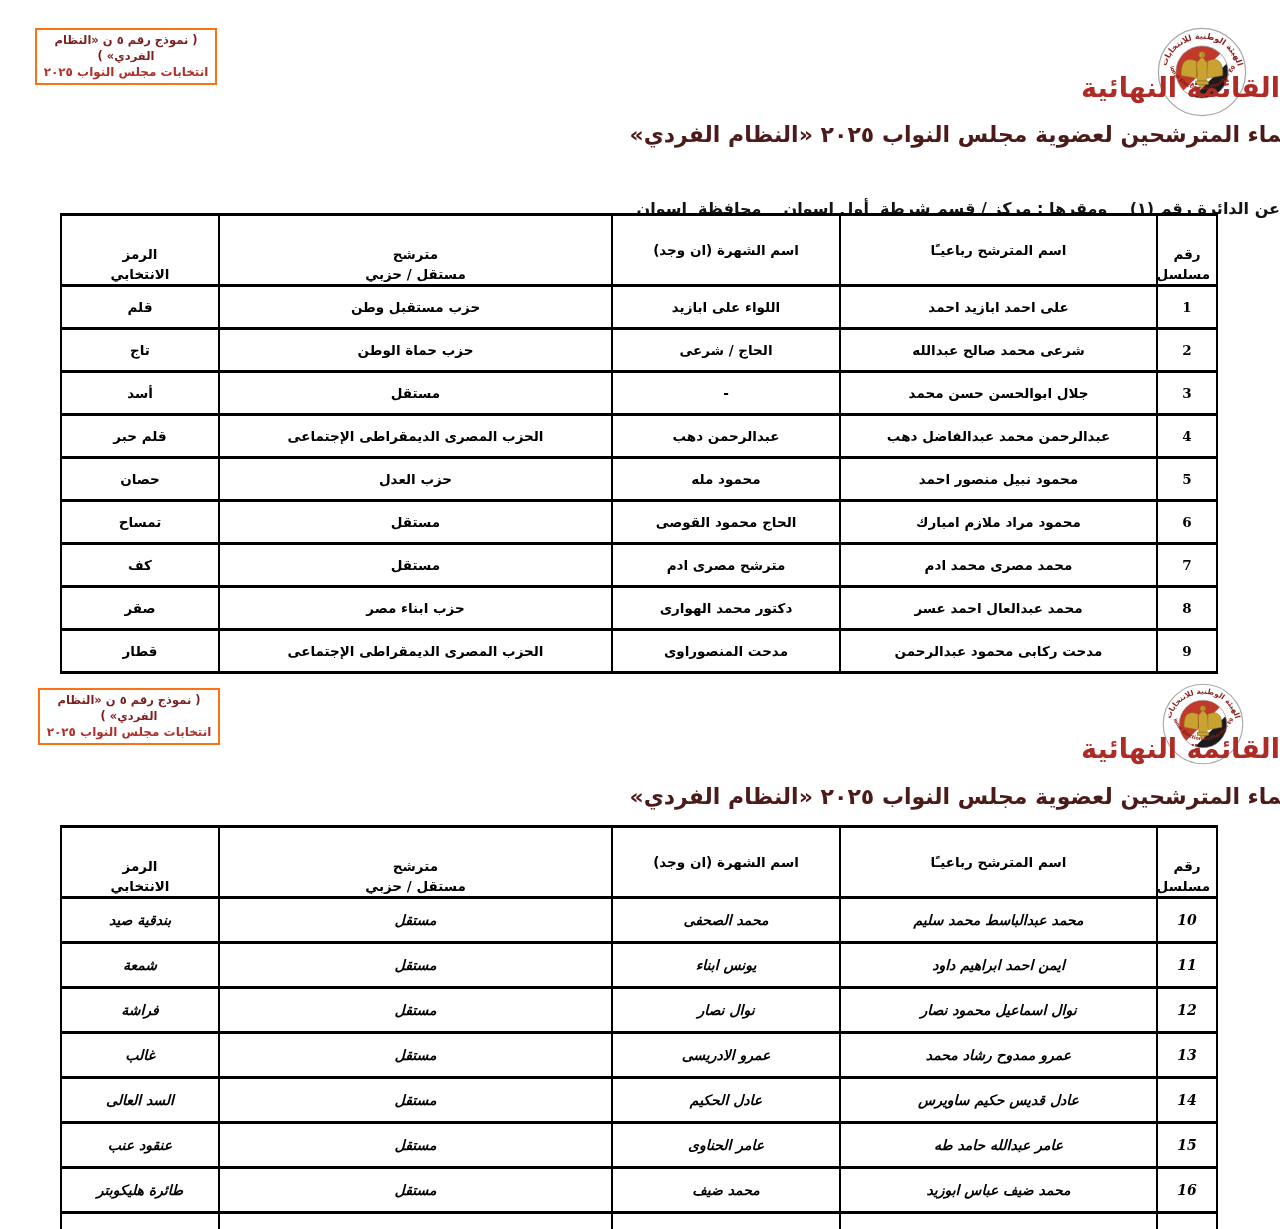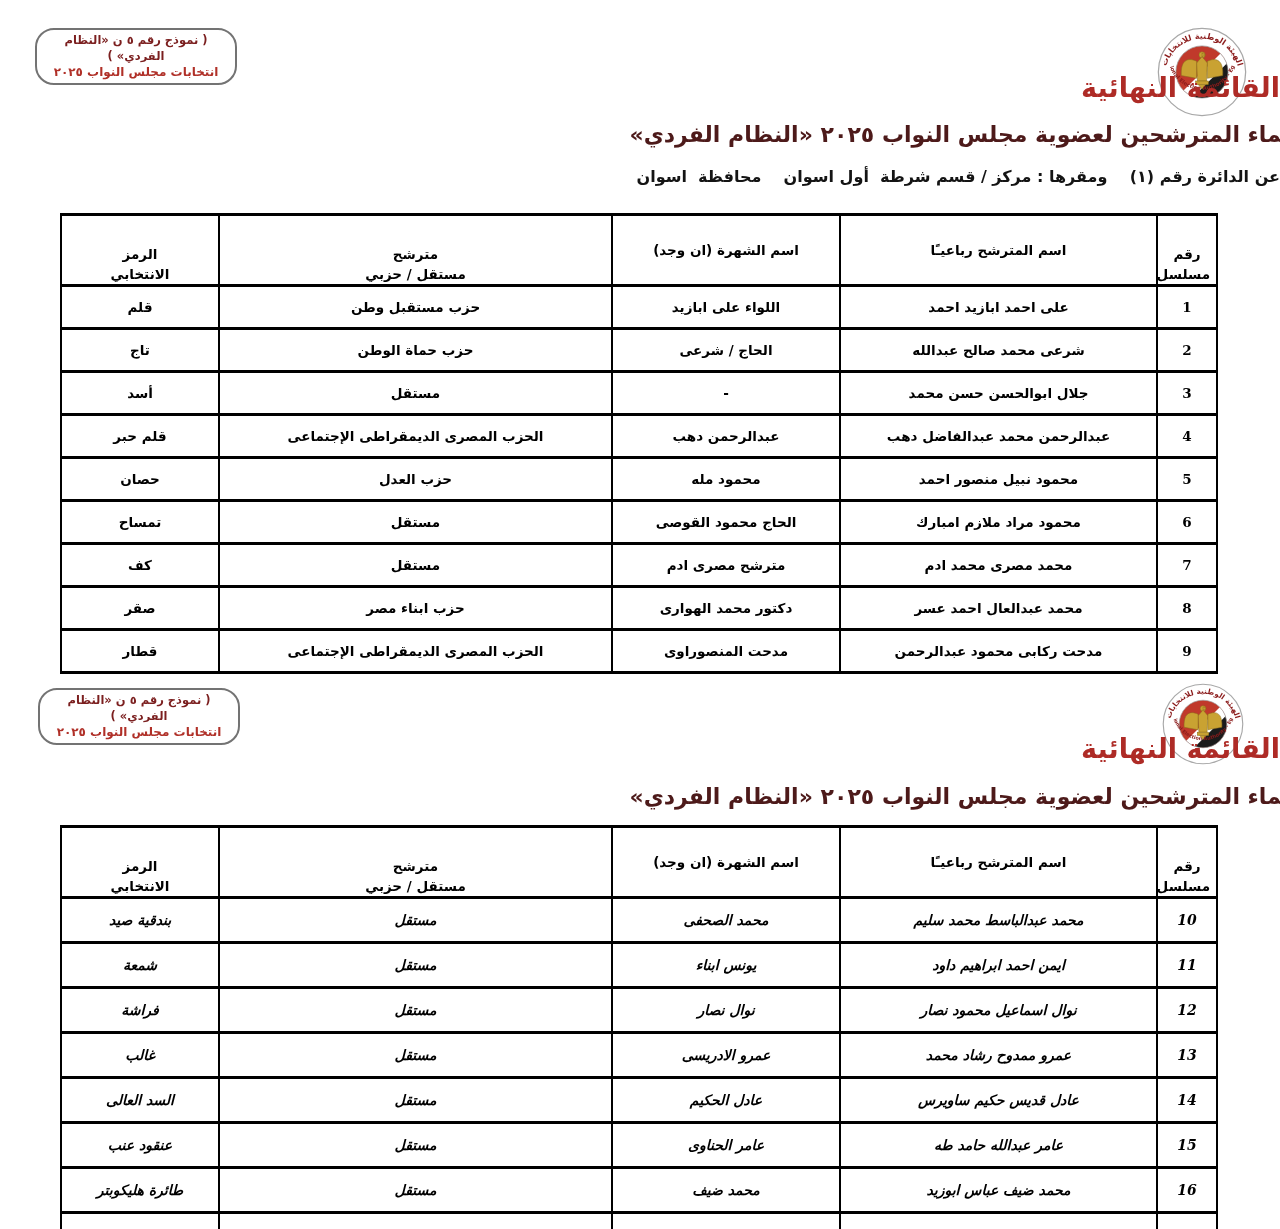--- a/index.html
+++ b/index.html
@@ -1,26 +1,26 @@
 <!DOCTYPE html>
 <html dir="rtl" lang="ar" style="--title-red: #ae2b26; --subtitle-maroon: #4d1a1a; --badge-dark: #7b1f1f; --badge-red: #b03028; --logo-ring-text: #8b1b1b; --flag-red: #c0392b; --flag-black: #1b1b1b; --eagle-gold: #c9a232;"><head>
 <meta charset="utf-8">
 <style>
   html,body{margin:0;padding:0;background:#fff;}
   .page{position:relative;width:1280px;height:1229px;background:#ffffff;
         font-family:"DejaVu Sans",sans-serif;overflow:hidden;}
-  .badge{position:absolute;border:2px solid #737373;border-radius:19px;width:172px;
-         padding:2px 13px;text-align:center;line-height:1.4;background:#fff;}
+  .badge{position:absolute;border:2px solid #f97316;border-radius:0;width:172px;
+         padding:2px 3px;text-align:center;line-height:1.4;background:#fff;}
   .badge .l1{color:var(--badge-dark,#7b1f1f);font-size:11.5px;font-weight:bold;}
   .badge .l2{color:var(--badge-red,#b03028);font-size:12px;font-weight:bold;}
   .logo{position:absolute;}
   .cline{position:absolute;left:0;width:100%;font-weight:bold;}
   .title{color:var(--title-red,#ae2b26);font-size:27px;}
   .subtitle{color:var(--subtitle-maroon,#4d1a1a);font-size:22px;padding-left:40px;}
-  .district{color:#141414;font-size:16px;white-space:pre;}
+  .district{color:#141414;font-size:16px;white-space:pre;margin-top:32px;}
   table.list{position:absolute;right:62px;width:1156px;border-collapse:collapse;
              table-layout:fixed;background:#fff;}
   .list th,.list td{border:2px solid #000;border-top-width:3px;border-bottom-width:3px;
              text-align:center;vertical-align:middle;font-weight:bold;color:#000;
              padding:0 6px;overflow:hidden;}
   .list thead th{height:50px;font-size:13.5px;line-height:1.5;}
   .t1 tbody td{height:40px;font-size:13.5px;}
   .t2 tbody td{height:42px;font-size:14px;font-style:italic;}
   td.c-serial{font-family:"DejaVu Serif","Liberation Serif",serif;font-size:16px;}
   .hdr2{line-height:1.45;margin-top:29px;}

